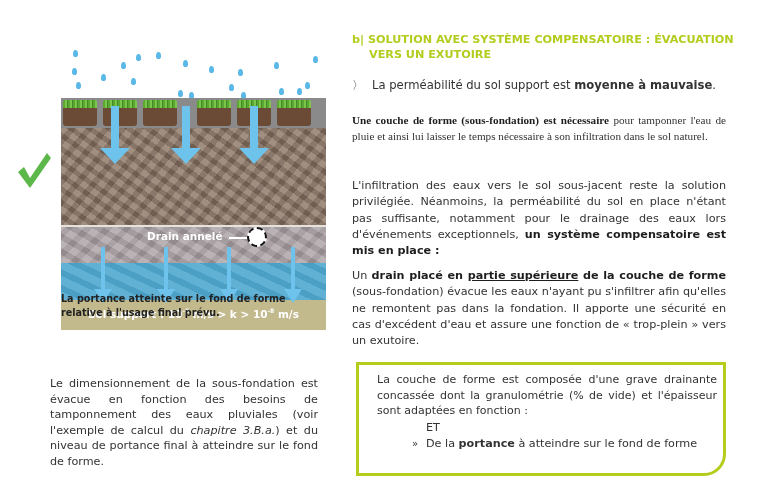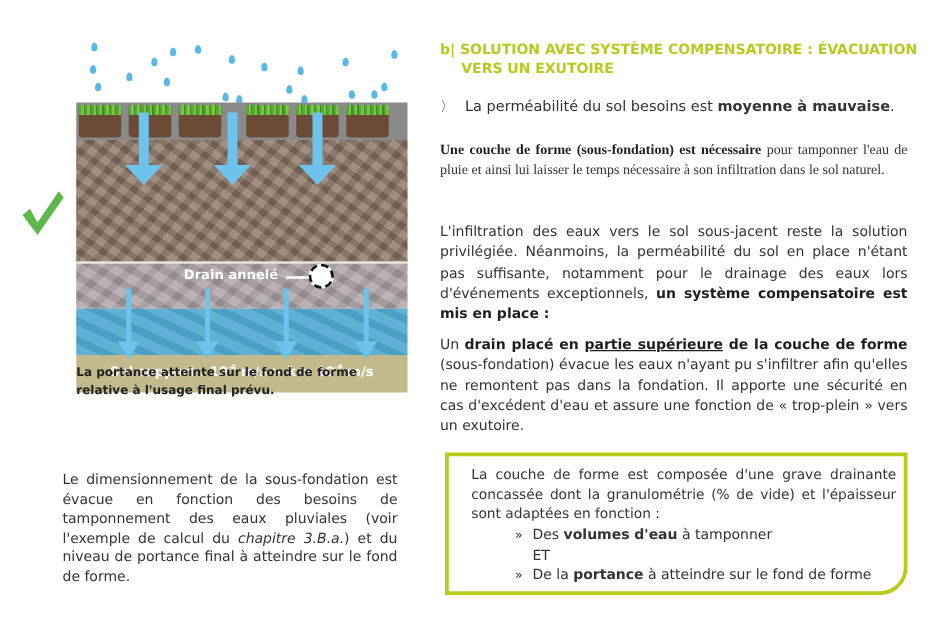--- a/index.html
+++ b/index.html
@@ -1,20 +1,20 @@
 <!DOCTYPE html>
 <html><head>
 <meta charset="utf-8">
 <style>
   * { box-sizing: border-box; margin: 0; padding: 0; }
   html, body { width: 760px; height: 500px; background: #ffffff; overflow: hidden; }
   body { position: relative; font-family: "DejaVu Sans", "Liberation Sans", sans-serif; color: #222222; }
 
   
-  .figure { position: absolute; left: 61px; top: 28px; width: 299px; height: 256px; }
+  .figure { position: absolute; left: 61px; top: 44px; width: 299px; height: 256px; }
   .rain { position: absolute; left: 0; top: 0; width: 265px; height: 52px; }
   .drop { position: absolute; width: 5px; height: 7px; background: #5ab8e6; border-radius: 50% 50% 50% 50% / 60% 60% 40% 40%; }
 
   .pavers { position: absolute; left: 0; top: 54px; width: 265px; height: 30px; background: #8a8a8a; }
   .paver { position: absolute; top: 6px; height: 22px; background: #6b4a36; border-radius: 0 0 3px 3px; }
   .grass { position: absolute; top: -4px; left: 0; right: 0; height: 8px;
            background: repeating-linear-gradient(90deg, #58a832 0 2px, #7cc44a 2px 4px, #3f8a26 4px 5px); border-radius: 2px 2px 0 0; }
 
   .gravel-top { position: absolute; left: 0; top: 84px; width: 265px; height: 98px;
     background:
@@ -179,28 +179,27 @@
 </div>
 
 <p class="left-para"><span>Le dimensionnement de la sous-fondation est évacue en fonction des besoins de tamponnement des eaux pluviales (voir l'exemple de calcul du </span><i>chapitre 3.B.a.</i><span>) et du niveau de portance final à atteindre sur le fond de forme.</span></p>
 
 <h2 class="title">
   <span>b| SOLUTION AVEC  SYSTÈME COMPENSATOIRE : ÉVACUATION</span>
   <span class="line2">VERS UN EXUTOIRE</span>
 </h2>
 
 <div class="bullet-line">
-  <span class="chev">〉</span><span>La perméabilité du sol besoins est </span><b>moyenne à mauvaise</b><span>.</span>
+  <span class="chev">〉</span><span>La perméabilité du sol support est </span><b>moyenne à mauvaise</b><span>.</span>
 </div>
 
 <p class="para p1"><b>Une couche de forme (sous-fondation) est nécessaire</b><span> pour tamponner l'eau de pluie et ainsi lui laisser le temps nécessaire à son infiltration dans le sol naturel.</span></p>
 
 <p class="para p2"><span>L'infiltration des eaux vers le sol sous-jacent reste la solution privilégiée. Néanmoins, la perméabilité du sol en place n'étant pas suffisante, notamment pour le drainage des eaux lors d'événements exceptionnels, </span><b>un système compensatoire est mis en place :</b></p>
 
 <p class="para p3"><span>Un </span><b>drain placé en </b><b><u>partie supérieure</u></b><b> de la couche de forme</b><span> (sous-fondation) évacue les eaux n'ayant pu s'infiltrer afin qu'elles ne remontent pas dans la fondation. Il apporte une sécurité en cas d'excédent d'eau et assure une fonction de « trop-plein » vers un exutoire.</span></p>
 
 <div class="green-box"></div>
 <p class="box-text">La couche de forme est composée d'une grave drainante concassée dont la granulométrie (% de vide) et l'épaisseur sont adaptées en fonction :</p>
 <div class="box-list">
-  <span class="li"><span class="mark">»</span><span>Des </span><b>volumes d'eau</b><span> à tamponner</span></span>
   <span class="et">ET</span>
   <span class="li"><span class="mark">»</span><span>De la </span><b>portance</b><span> à atteindre sur le fond de forme</span></span>
 </div>
 
 </body></html>

